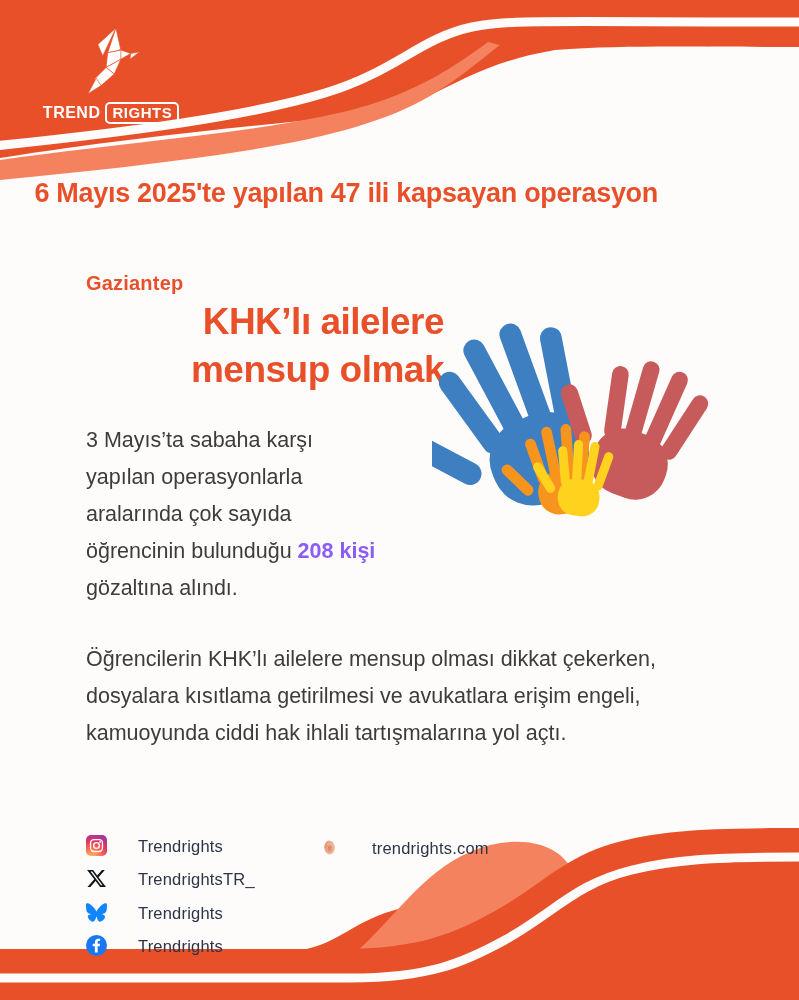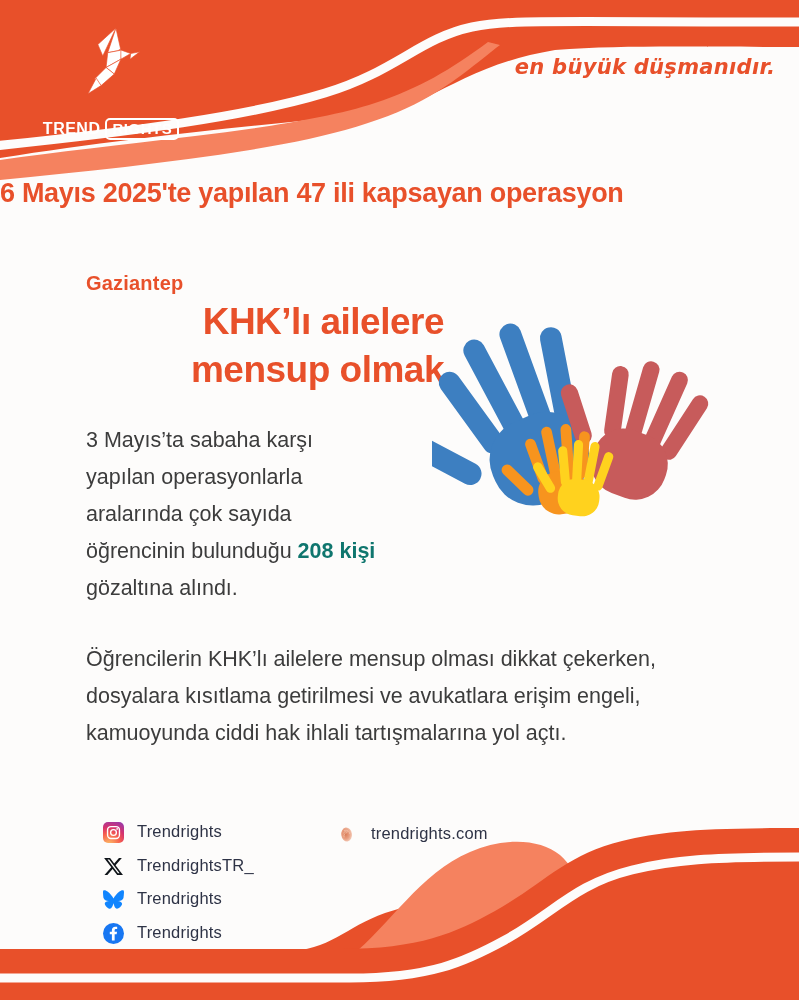--- a/index.html
+++ b/index.html
@@ -11,61 +11,61 @@
   }
   svg { display:block; }
 
   
   .ribbon-top { position:absolute; top:0; left:0; width:799px; height:185px; }
   .ribbon-bottom { position:absolute; bottom:0; left:0; width:799px; height:185px; z-index:1; }
 
   
   .logo { position:absolute; top:28px; left:46px; width:130px; text-align:center; z-index:3; }
   .logo .bird { margin:0 auto; width:72px; height:74px; }
-  .logo .wordmark { margin-top:16px; display:flex; align-items:center; justify-content:center; gap:5px; }
+  .logo .wordmark { margin-top:0; display:flex; align-items:center; justify-content:center; gap:5px; }
   .logo .t1 { color:#fff; font-size:16px; font-weight:800; letter-spacing:0.5px; }
   .logo .t2 { color:#fff; font-size:15px; font-weight:800; letter-spacing:0.5px;
               border:2px solid #fff; border-radius:5px; padding:0 5px 1px 5px; }
 
   
   .quote {
     position:absolute; top:52px; left:500px; width:290px; z-index:3;
     text-align:center; color:#e8502a; font-style:italic; font-weight:700;
     font-size:21px; line-height:30px; letter-spacing:0.3px;
     font-family:"DejaVu Sans", sans-serif;
   }
 
   
   .headline {
     position:absolute; top:178px; left:0; width:658px; z-index:2;
-    text-align:left; color:#e8502a; font-weight:800; font-size:27px;
+    text-align:right; color:#e8502a; font-weight:800; font-size:27px;
     letter-spacing:-0.3px;
   }
 
   
   .location { position:absolute; top:272px; left:86px; color:#e8502a;
               font-weight:700; font-size:20px; letter-spacing:0.2px; }
   .title { position:absolute; top:298px; left:84px; width:360px; color:#e8502a;
            font-weight:800; font-size:37px; line-height:48px; letter-spacing:-0.5px;
            white-space:pre-line;text-align:right; }
   .p1 { position:absolute; top:422px; left:86px; width:370px; color:#3c3c3c;
         font-size:21.5px; line-height:37px; }
   .p1 .pre { white-space:pre-line; }
-  .hl { color:#0f766e; font-weight:700;margin-top:39px; }
+  .hl { color:#8b5cf6; font-weight:700;margin-top:39px; }
   .p2 { position:absolute; top:598px; left:86px; width:690px; color:#3c3c3c;
         font-size:21.5px; line-height:37px; white-space:pre-line;margin-top:43px; }
 
   
   .hands { position:absolute; top:322px; left:432px; width:300px; height:208px; }
 
   
   .footer-col { position:absolute; z-index:3; }
   .social-col { top:822px; left:86px; }
   .contact-col { top:824px; left:320px; }
-  .f-row { display:flex; align-items:flex-start; gap:13px; height:33.5px;margin-left:17px; }
+  .f-row { display:flex; align-items:flex-end; gap:31px; height:33.5px; }
   .f-label { color:#2e3346; font-size:16.5px; font-weight:500; letter-spacing:0.2px; }
   .ic { width:21px; height:21px; flex:0 0 21px; }
   .ig-bg { width:21px; height:21px; border-radius:5px;
            background: radial-gradient(circle at 28% 110%, #fdc468 0%, #f7604e 42%, #d6336c 65%, #8a3ab9 100%);
            display:flex; align-items:center; justify-content:center; }
 </style>
 </head>
 <body>
 
 <div class="canvas">
@@ -92,21 +92,20 @@
         <polygon points="28,70 12,80 22,61"></polygon>
       </g>
     </svg>
     <div class="wordmark">
       <span class="t1">TREND</span>
       <span class="t2">RIGHTS</span>
     </div>
   </div>
 
   <div class="quote">
-    <div>en büyük düşmanıdır.</div>
   </div>
 
   <div class="headline">6 Mayıs 2025'te yapılan 47 ili kapsayan operasyon</div>
 
   <div class="location">Gaziantep</div>
   <h1 class="title">KHK’lı ailelere
 mensup olmak</h1>
 
   <p class="p1"><span class="pre">3 Mayıs’ta sabaha karşı
 yapılan operasyonlarla

